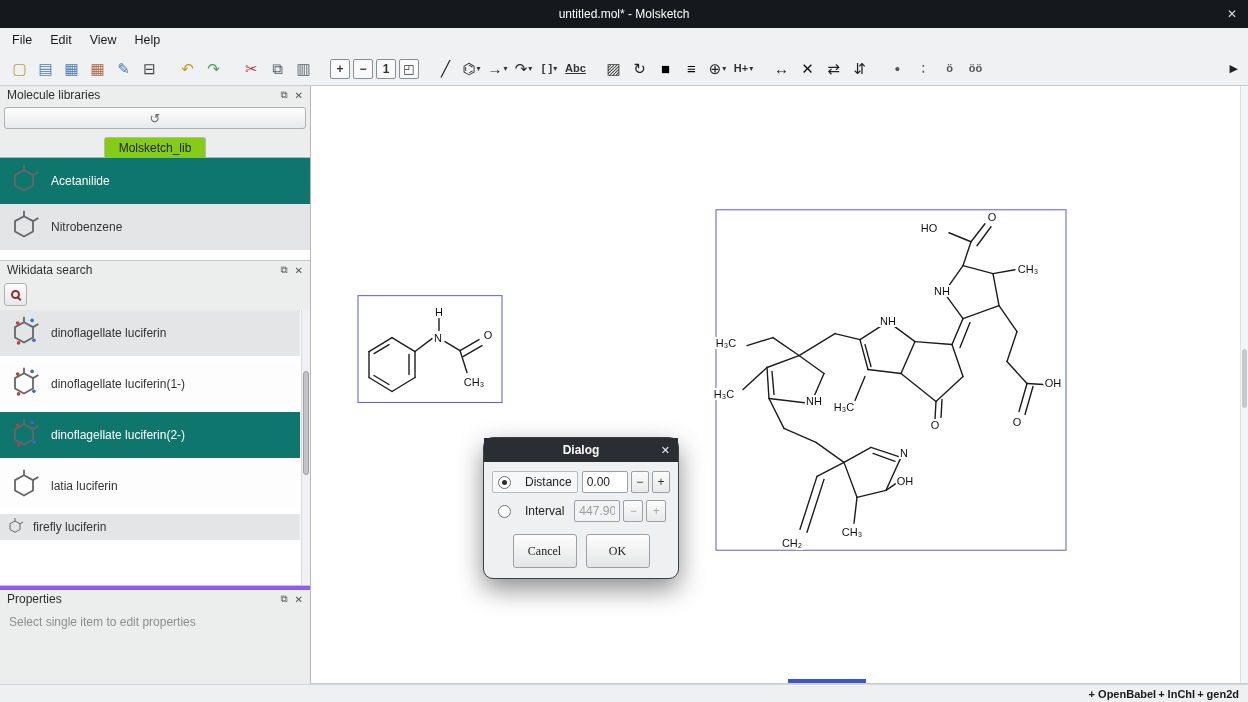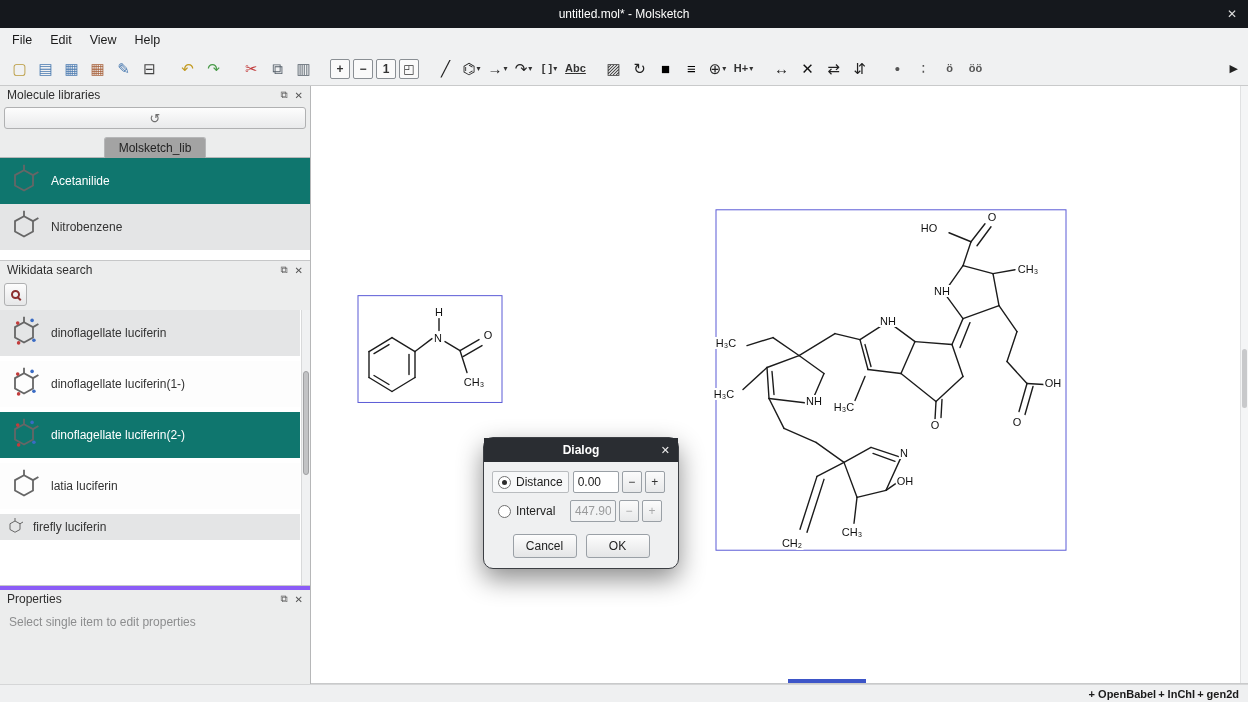--- a/index.html
+++ b/index.html
@@ -30,21 +30,21 @@
 .sidebar{width:311px;flex:0 0 311px;background:#eceded;border-right:1px solid #b6b7b8;display:flex;flex-direction:column;overflow:hidden}
 .panel{display:flex;flex-direction:column;min-height:0}
 #panel-libraries{flex:0 0 auto}
 #panel-wikidata{flex:1;min-height:0}
 #panel-properties{flex:0 0 98px;border-top:4px solid #8b5cf6}
 .phead{height:18px;display:flex;align-items:center;padding:0 7px;gap:7px;flex:0 0 auto}
 .ptitle{flex:1;font-size:12px;color:#2e2e2e}
 .picon{font-size:10px;color:#555}
 .refreshbtn{margin:3px 4px;height:22px;border:1px solid #b0b1b2;border-radius:3px;background:linear-gradient(#fdfdfd,#e9eaeb);display:flex;align-items:center;justify-content:center;color:#707070;font-size:13px;flex:0 0 auto}
 .tabstrip{display:flex;justify-content:center;border-bottom:1px solid #b6b7b8;margin-top:4px;flex:0 0 auto}
-.tab{font-size:12px;padding:3px 14px;border:1px solid #b6b7b8;border-bottom:none;border-radius:3px 3px 0 0;background:#a3a3a3;position:relative;top:1px;color:#222}
+.tab{font-size:12px;padding:3px 14px;border:1px solid #b6b7b8;border-bottom:none;border-radius:3px 3px 0 0;background:#84cc16;position:relative;top:1px;color:#222}
 .liblist{background:#fff;border-bottom:1px solid #c6c7c8;padding-bottom:10px;flex:0 0 auto}
 .row{display:flex;align-items:center;gap:7px;height:46px;padding:0 4px;background:#fdfdfd}
 .row .thumb{width:40px;height:40px;flex:0 0 40px;display:flex;align-items:center;justify-content:center}
 .thumb svg{width:36px;height:36px}
 .row .label{font-size:12px;color:#333}
 .row.selected{background:#0f766e}
 .row.selected .label{color:#fff}
 .row.small{height:26px}
 .row.small .thumb{width:22px;height:22px;flex-basis:22px}
 .row.small .thumb svg{width:20px;height:20px}
@@ -71,31 +71,31 @@
 .vscroll{position:absolute;right:0;top:0;bottom:0;width:8px;background:#f4f5f6;border-left:1px solid #e0e1e2}
 .vthumb{position:absolute;top:44%;height:10%;left:1px;right:1px;background:#c8c9cb;border-radius:3px}
 .hthumb{position:absolute;left:477px;bottom:0;width:78px;height:4px;background:#3d55c8}
 
 .dialog{position:absolute;left:172px;top:351px;width:196px;background:#eff0f1;border:1px solid #3c3f44;box-shadow:0 10px 26px rgba(0,0,0,.45);border-radius:10px;z-index:5}
 .dhead{height:24px;background:#2a2d32;color:#fff;display:flex;align-items:center;position:relative}
 .dtitle{flex:1;text-align:center;font-size:12px;font-weight:bold}
 .dclose{position:absolute;right:8px;font-size:11px;color:#eee}
 .dbody{padding:9px 8px 2px}
 .drow{display:flex;align-items:center;margin-bottom:7px}
-.rgroup{display:flex;align-items:center;gap:5px;padding:3px 5px;border-radius:2px;flex:0 0 auto;min-width:74px;border:1px solid transparent}
+.rgroup{display:flex;align-items:center;gap:14px;padding:3px 5px;border-radius:2px;flex:0 0 auto;min-width:74px;border:1px solid transparent}
 .drow.checked .rgroup{border:1px solid #b9bcbf;background:#f7f8f9}
 .radio{width:13px;height:13px;border:1px solid #707070;border-radius:50%;background:#fff;position:relative;flex:0 0 13px}
 .drow.checked .radio::after{content:"";position:absolute;inset:3px;background:#2d2d2d;border-radius:50%}
 .rlabel{font-size:12px;color:#222}
 .spinfield{width:46px;height:22px;border:1px solid #9aa0a6;background:#fff;font-size:12px;padding:0 4px;font-family:inherit;color:#222;border-radius:2px;margin-left:4px}
 .drow.disabled .spinfield{color:#9a9b9c;background:#f2f3f4}
 .spinbtn{width:20px;height:22px;border:1px solid #9aa0a6;background:linear-gradient(#fbfbfb,#e8e9ea);border-radius:2px;display:flex;align-items:center;justify-content:center;font-size:12px;color:#333;margin-left:3px}
 .drow.disabled .spinbtn{color:#a8a9aa}
 .dfoot{display:flex;justify-content:center;gap:9px;padding:3px 8px 10px}
-.btn{min-width:64px;height:24px;border:1px solid #9aa0a6;border-radius:3px;background:linear-gradient(#fdfdfd,#e4e5e6);font-size:12px;font-family:Liberation Sans, sans-serif;color:#222}
+.btn{min-width:64px;height:34px;border:1px solid #9aa0a6;border-radius:3px;background:linear-gradient(#fdfdfd,#e4e5e6);font-size:12px;font-family:Liberation Serif, serif;color:#222}
 
 .statusbar{height:18px;background:#eff0f1;border-top:1px solid #d5d6d7;display:flex;align-items:center;justify-content:flex-end;gap:2px;padding:0 9px;flex:0 0 auto}
 .statusitem{font-size:11px;font-weight:bold;color:#1a1a1a}
 </style>
 </head>
 <body>
 
 <div class="app">
 
   <div class="titlebar">

